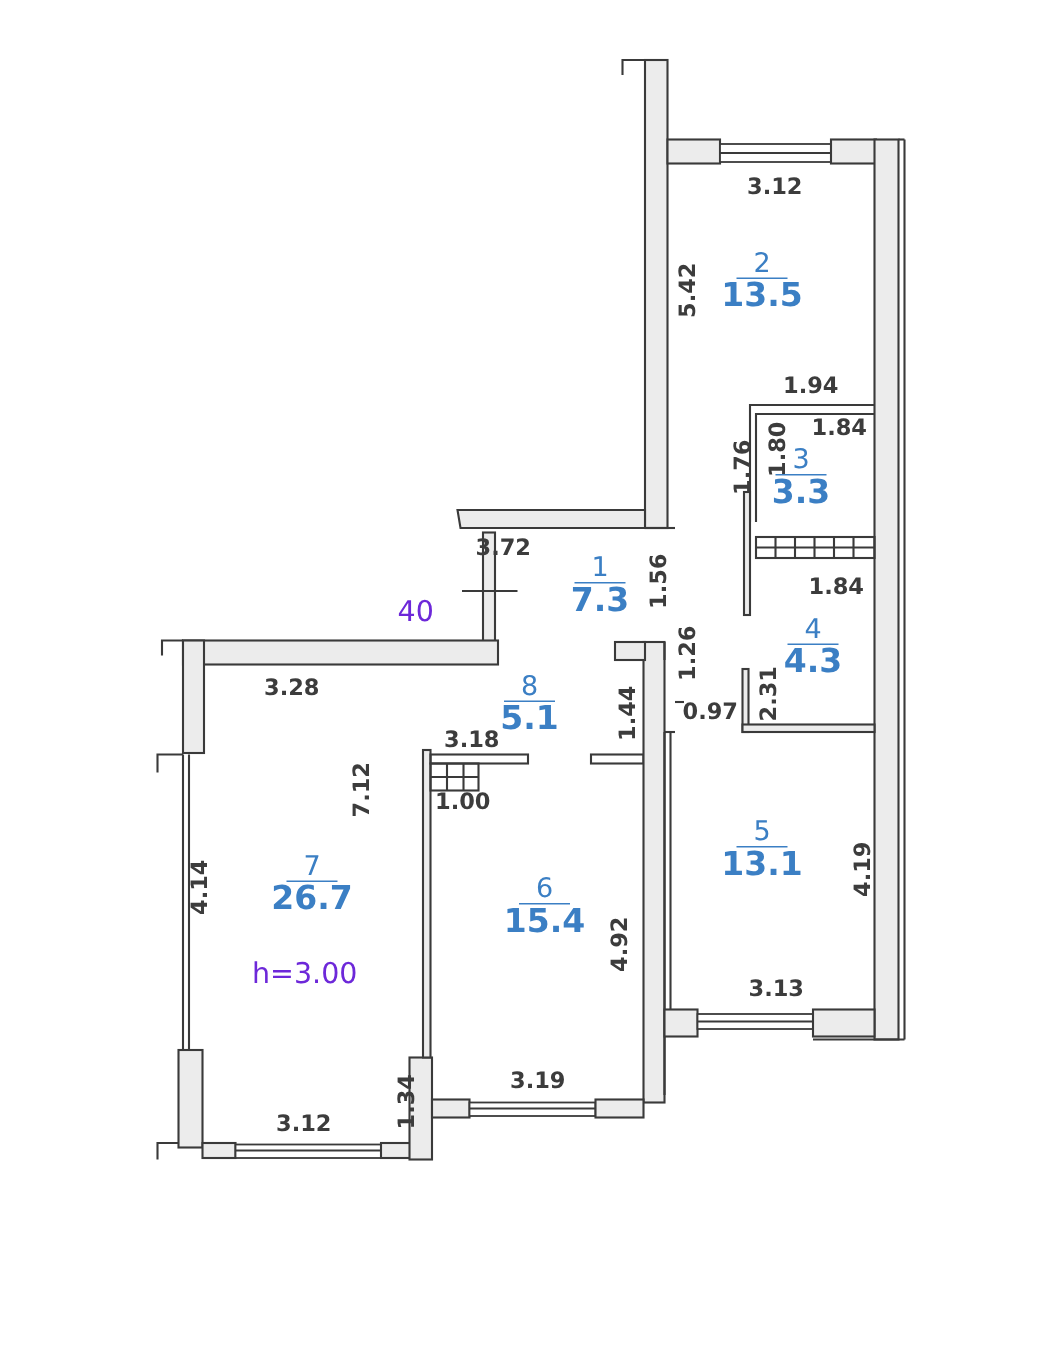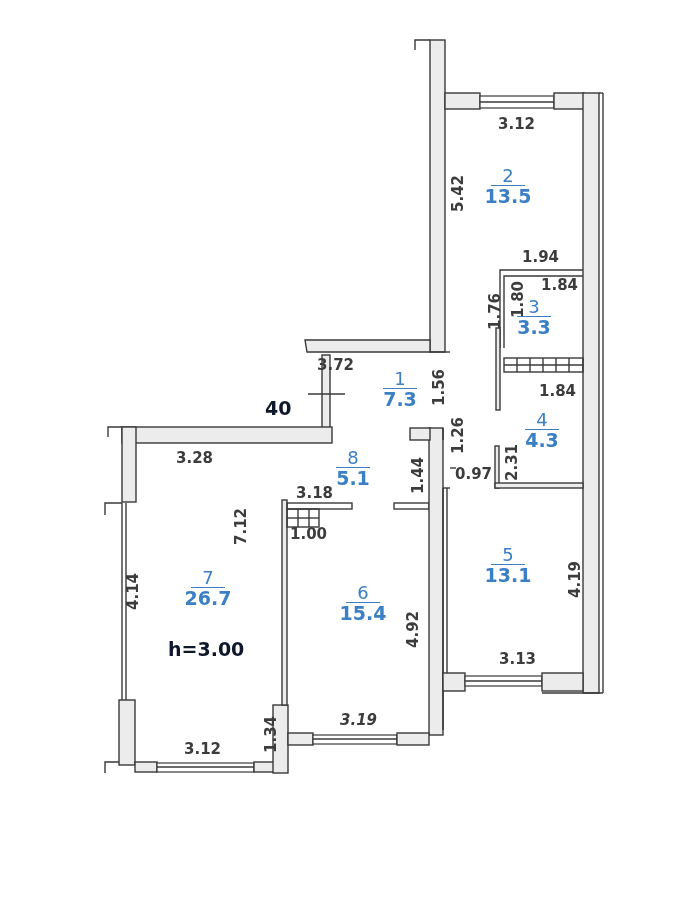--- a/index.html
+++ b/index.html
@@ -7,22 +7,22 @@
   #plan { position: absolute; left: 0; top: 0; }
   .wall { fill: #ececec; stroke: #3a3a3a; stroke-width: 1.4; }
   .line { stroke: #3a3a3a; stroke-width: 1.4; fill: none; }
   .win { fill: #ffffff; stroke: #3a3a3a; stroke-width: 1.2; }
   .labels { position: absolute; left: 0; top: 0; width: 699px; height: 900px; }
   .lbl { position: absolute; white-space: nowrap; line-height: 1; }
   .d { font-weight: bold; font-size: 15px; color: #3c3c3c; }
   .v { transform: rotate(-90deg); transform-origin: center center; }
   .room { position: absolute; text-align: center; color: #3b7fc4; line-height: 1; }
   .room .n { font-size: 18px; display: block; border-bottom: 1.5px solid #3b7fc4; padding-bottom: 0; margin: 0 auto; width: 34px; }
-  .room .a { font-size: 19px; font-weight: bold; display: block; margin-top: 1px; }
-  .redt { position: absolute; color: #0f172a; font-weight: bold; font-size: 19px; line-height: 1; }
+  .room .a { font-size: 22px; font-weight: bold; display: block; margin-top: 1px; }
+  .redt { position: absolute; color: #6d28d9; font-weight: normal; font-size: 19px; line-height: 1; }
 </style>
 </head>
 <body>
 
 <svg id="plan" width="699" height="900" viewBox="0 0 699 900" xmlns="http://www.w3.org/2000/svg">
 
   <g>
 
     <rect class="wall" x="430" y="40" width="15" height="312"></rect>
     <polyline class="line" points="415,50 415,40 430,40"></polyline>
@@ -122,21 +122,21 @@
   <span class="lbl d" style="left:455px; top:467px;">0.97</span>
   <span class="lbl d v" style="left:494px; top:455px;">2.31</span>
   <span class="lbl d" style="left:176px; top:451px;">3.28</span>
   <span class="lbl d" style="left:296px; top:486px;">3.18</span>
   <span class="lbl d" style="left:290px; top:527px;">1.00</span>
   <span class="lbl d v" style="left:223px; top:519px;">7.12</span>
   <span class="lbl d v" style="left:115px; top:584px;">4.14</span>
   <span class="lbl d v" style="left:395px; top:622px;">4.92</span>
   <span class="lbl d v" style="left:557px; top:572px;">4.19</span>
   <span class="lbl d" style="left:499px; top:652px;">3.13</span>
-  <span class="lbl d" style="left:340px; top:713px;font-style:italic;">3.19</span>
+  <span class="lbl d" style="left:340px; top:713px;">3.19</span>
   <span class="lbl d" style="left:184px; top:742px;">3.12</span>
   <span class="lbl d v" style="left:253px; top:727px;">1.34</span>
 
   <div class="room" style="left:478px; top:167px; width:60px;">
     <span class="n">2</span>
     <span class="a">13.5</span>
   </div>
   <div class="room" style="left:509px; top:298px; width:50px;">
     <span class="n">3</span>
     <span class="a">3.3</span>

